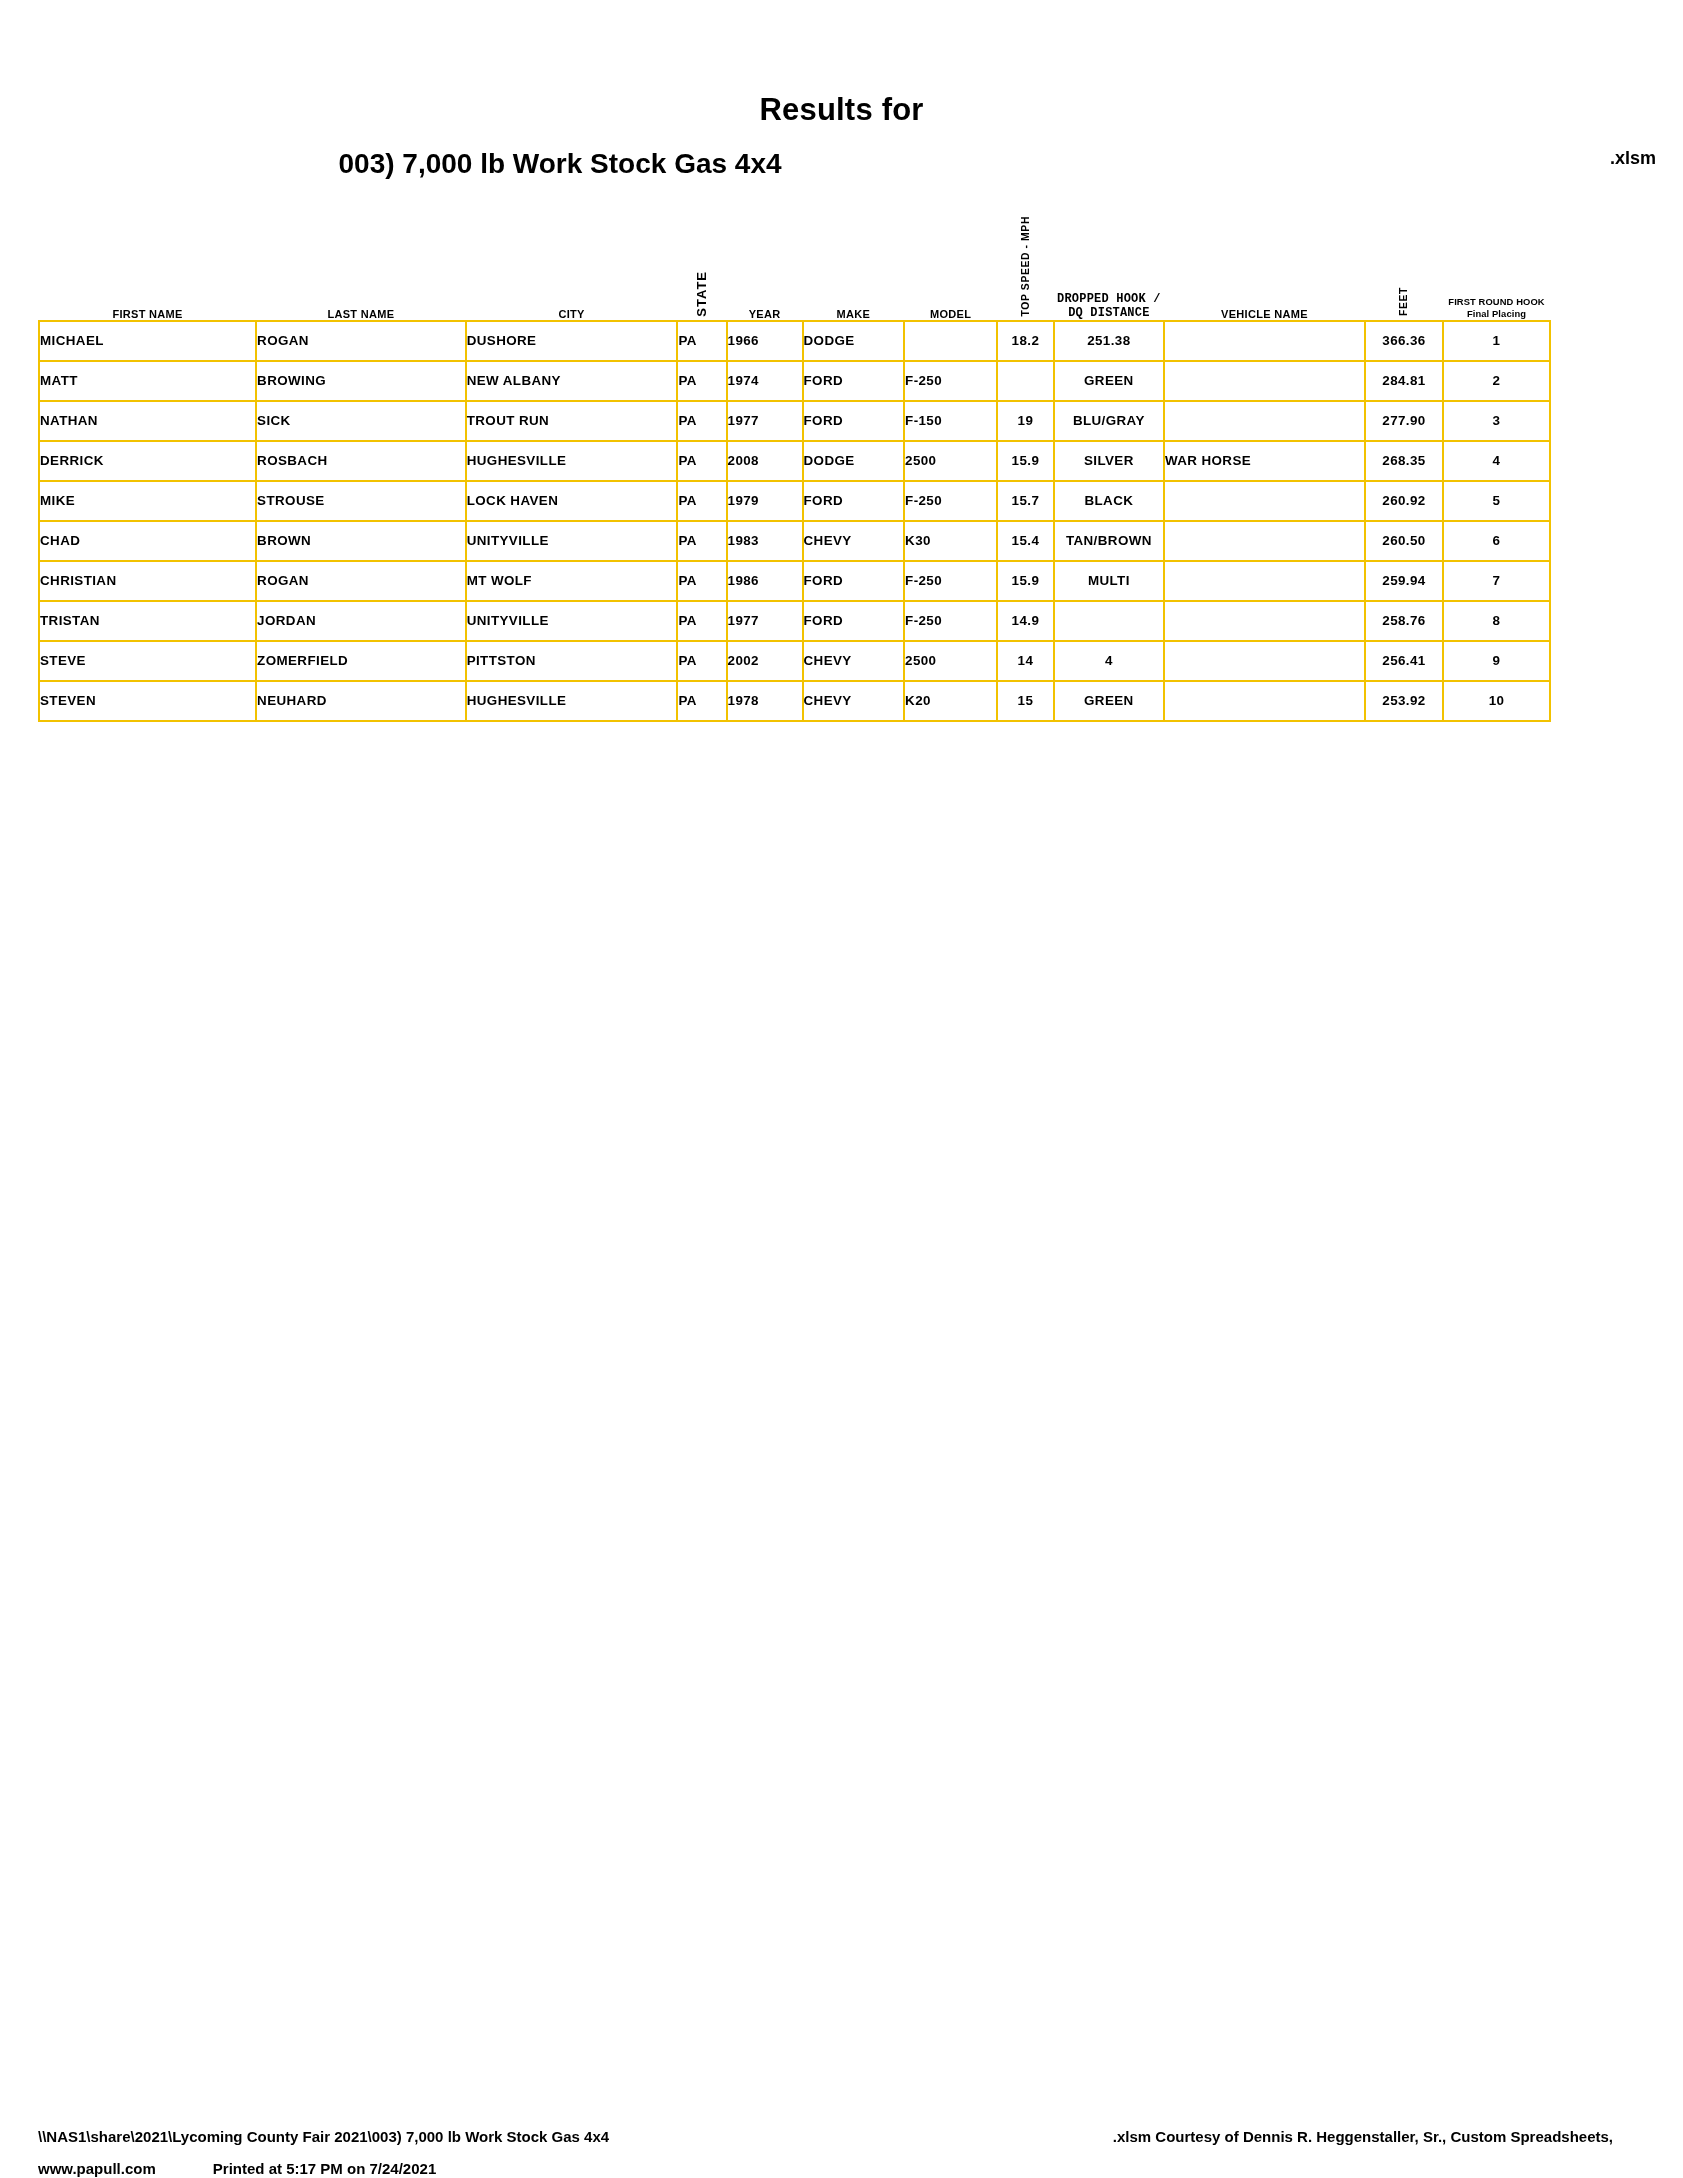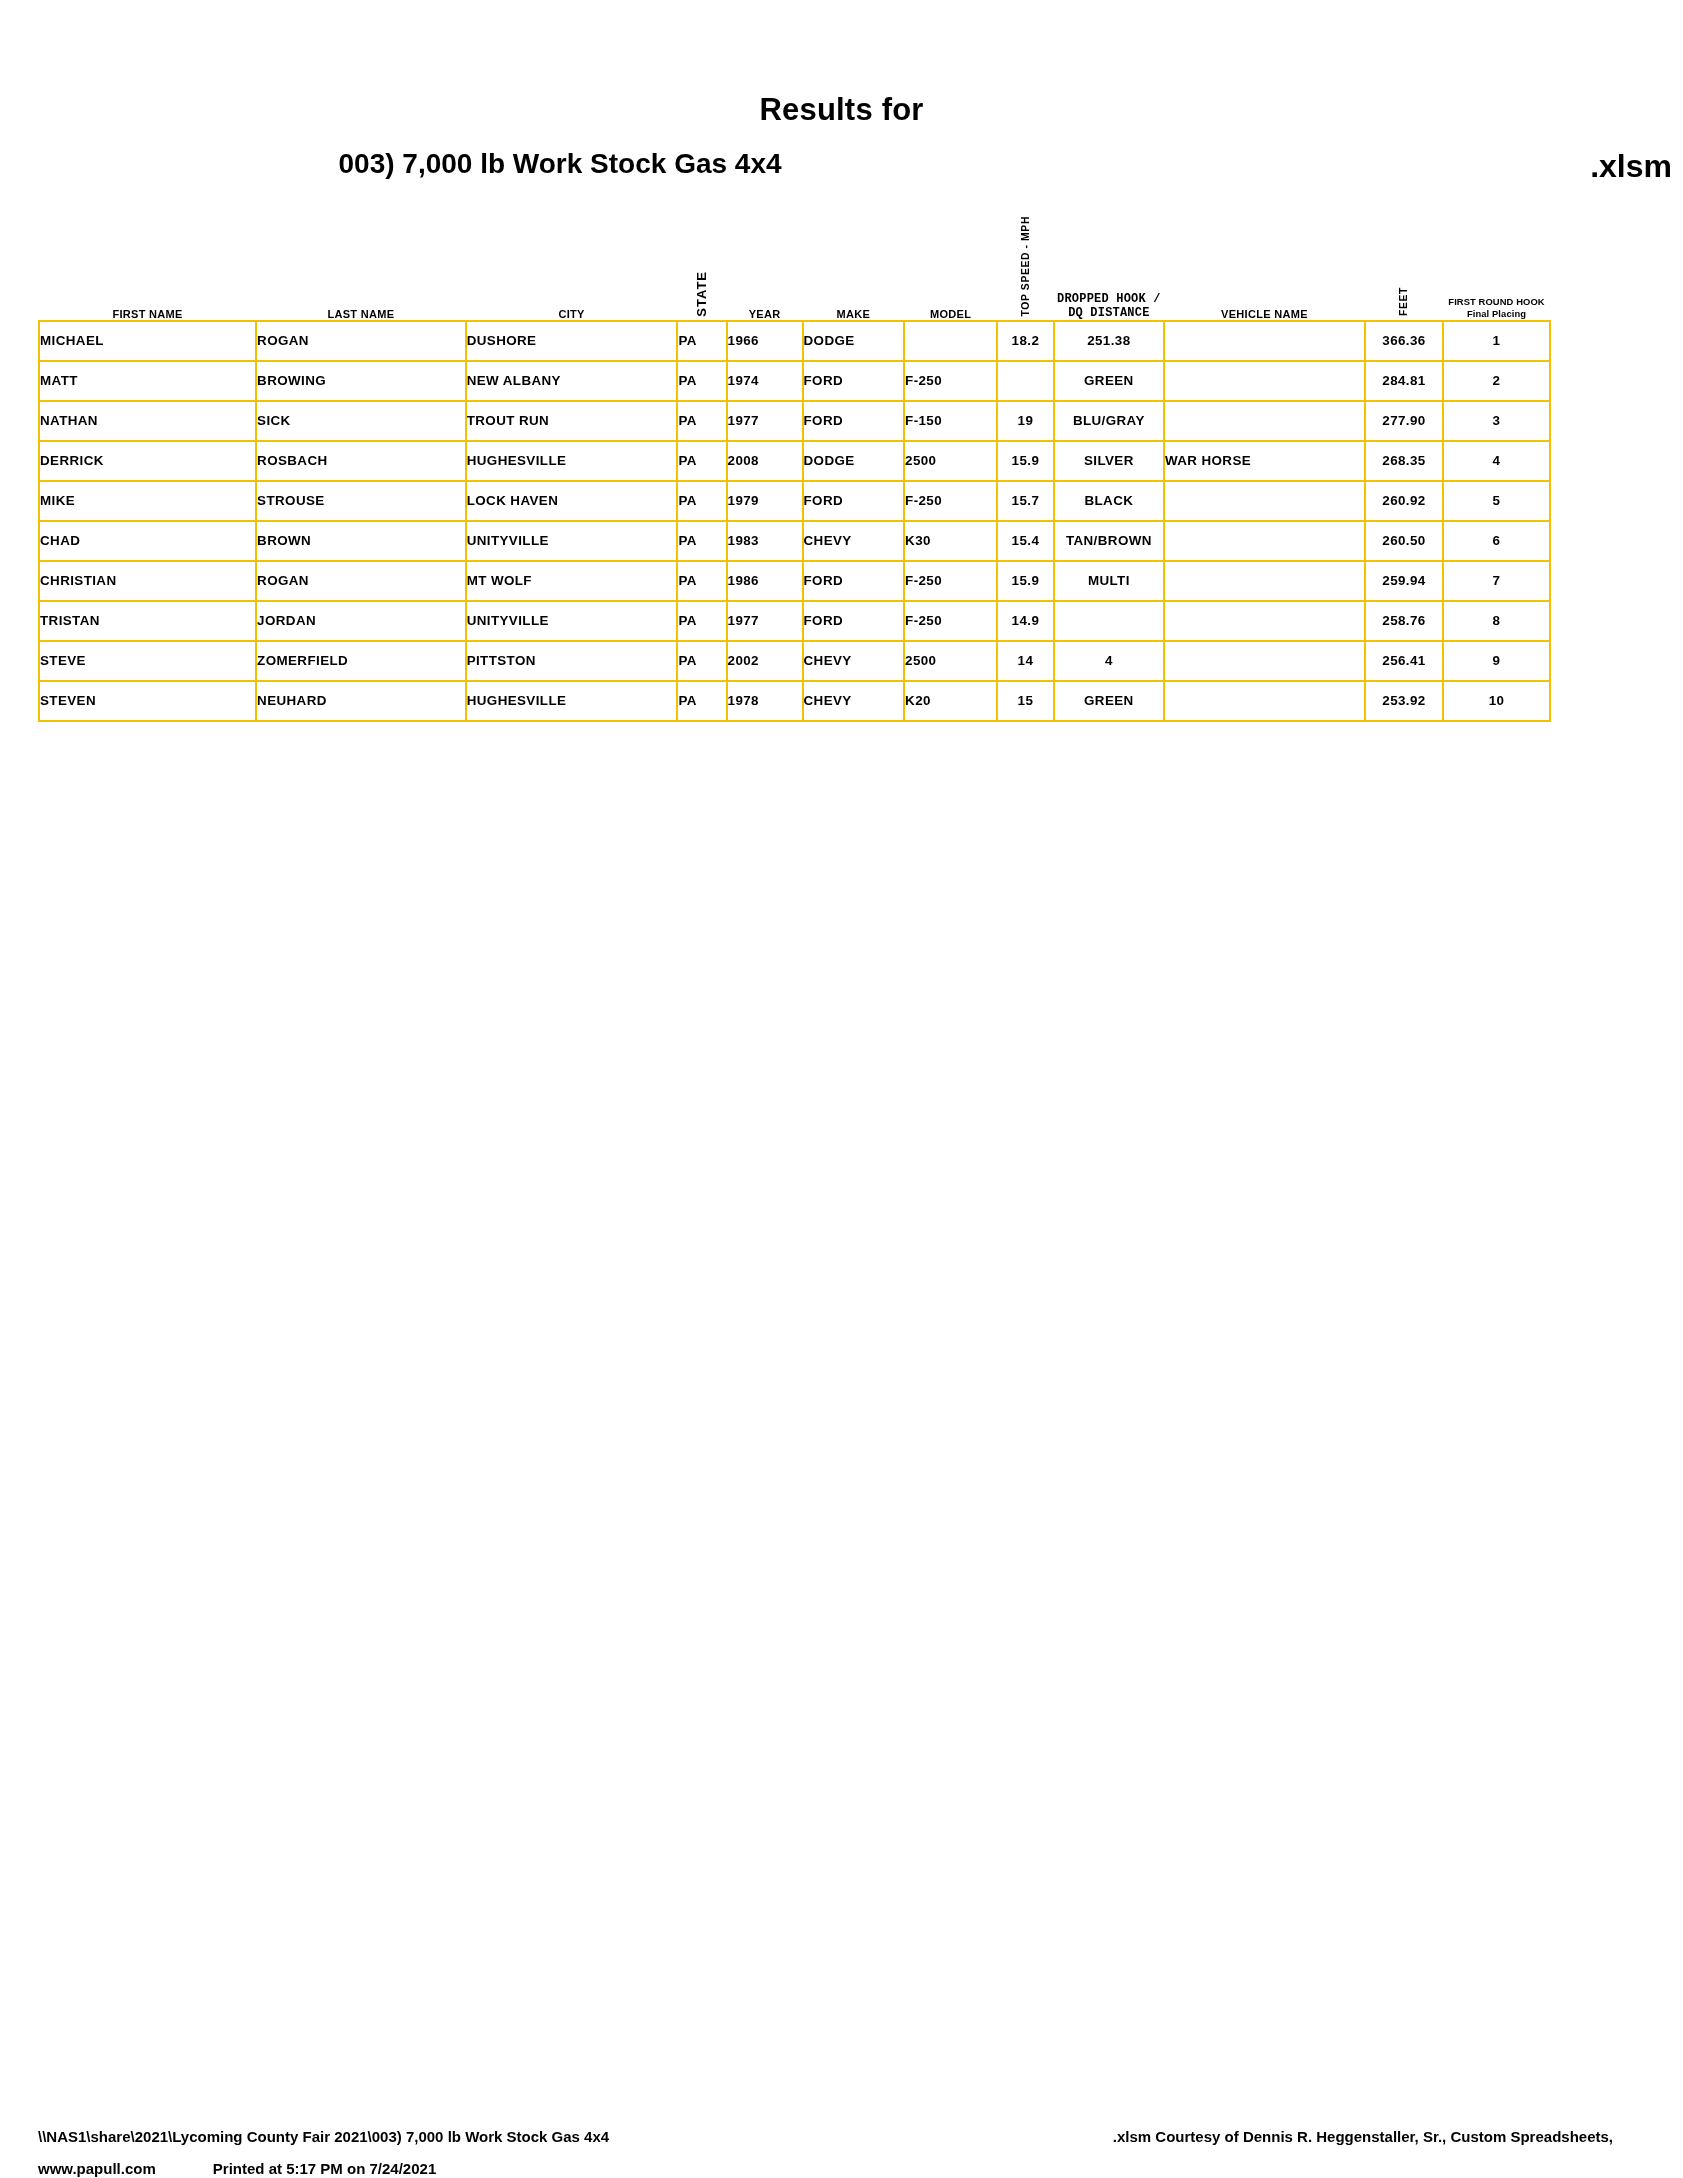--- a/index.html
+++ b/index.html
@@ -44,23 +44,23 @@
   }
   .title-line2-inner {
     display: inline-block;
     position: relative;
     width: 1049px;
     text-align: left;
     padding-left: 54px;
   }
   .title-ext {
     position: absolute;
-    right: 0px;
+    right: 16px;
     top: 0px;
-    font-size: 32px;
+    font-size: 18px;
     font-weight: bold;
   }
 
   
   .table-wrap {
     margin: 36px 0 0 0;
     padding: 0 38px 0 38px;
   }
   table.results {
     border-collapse: collapse;

